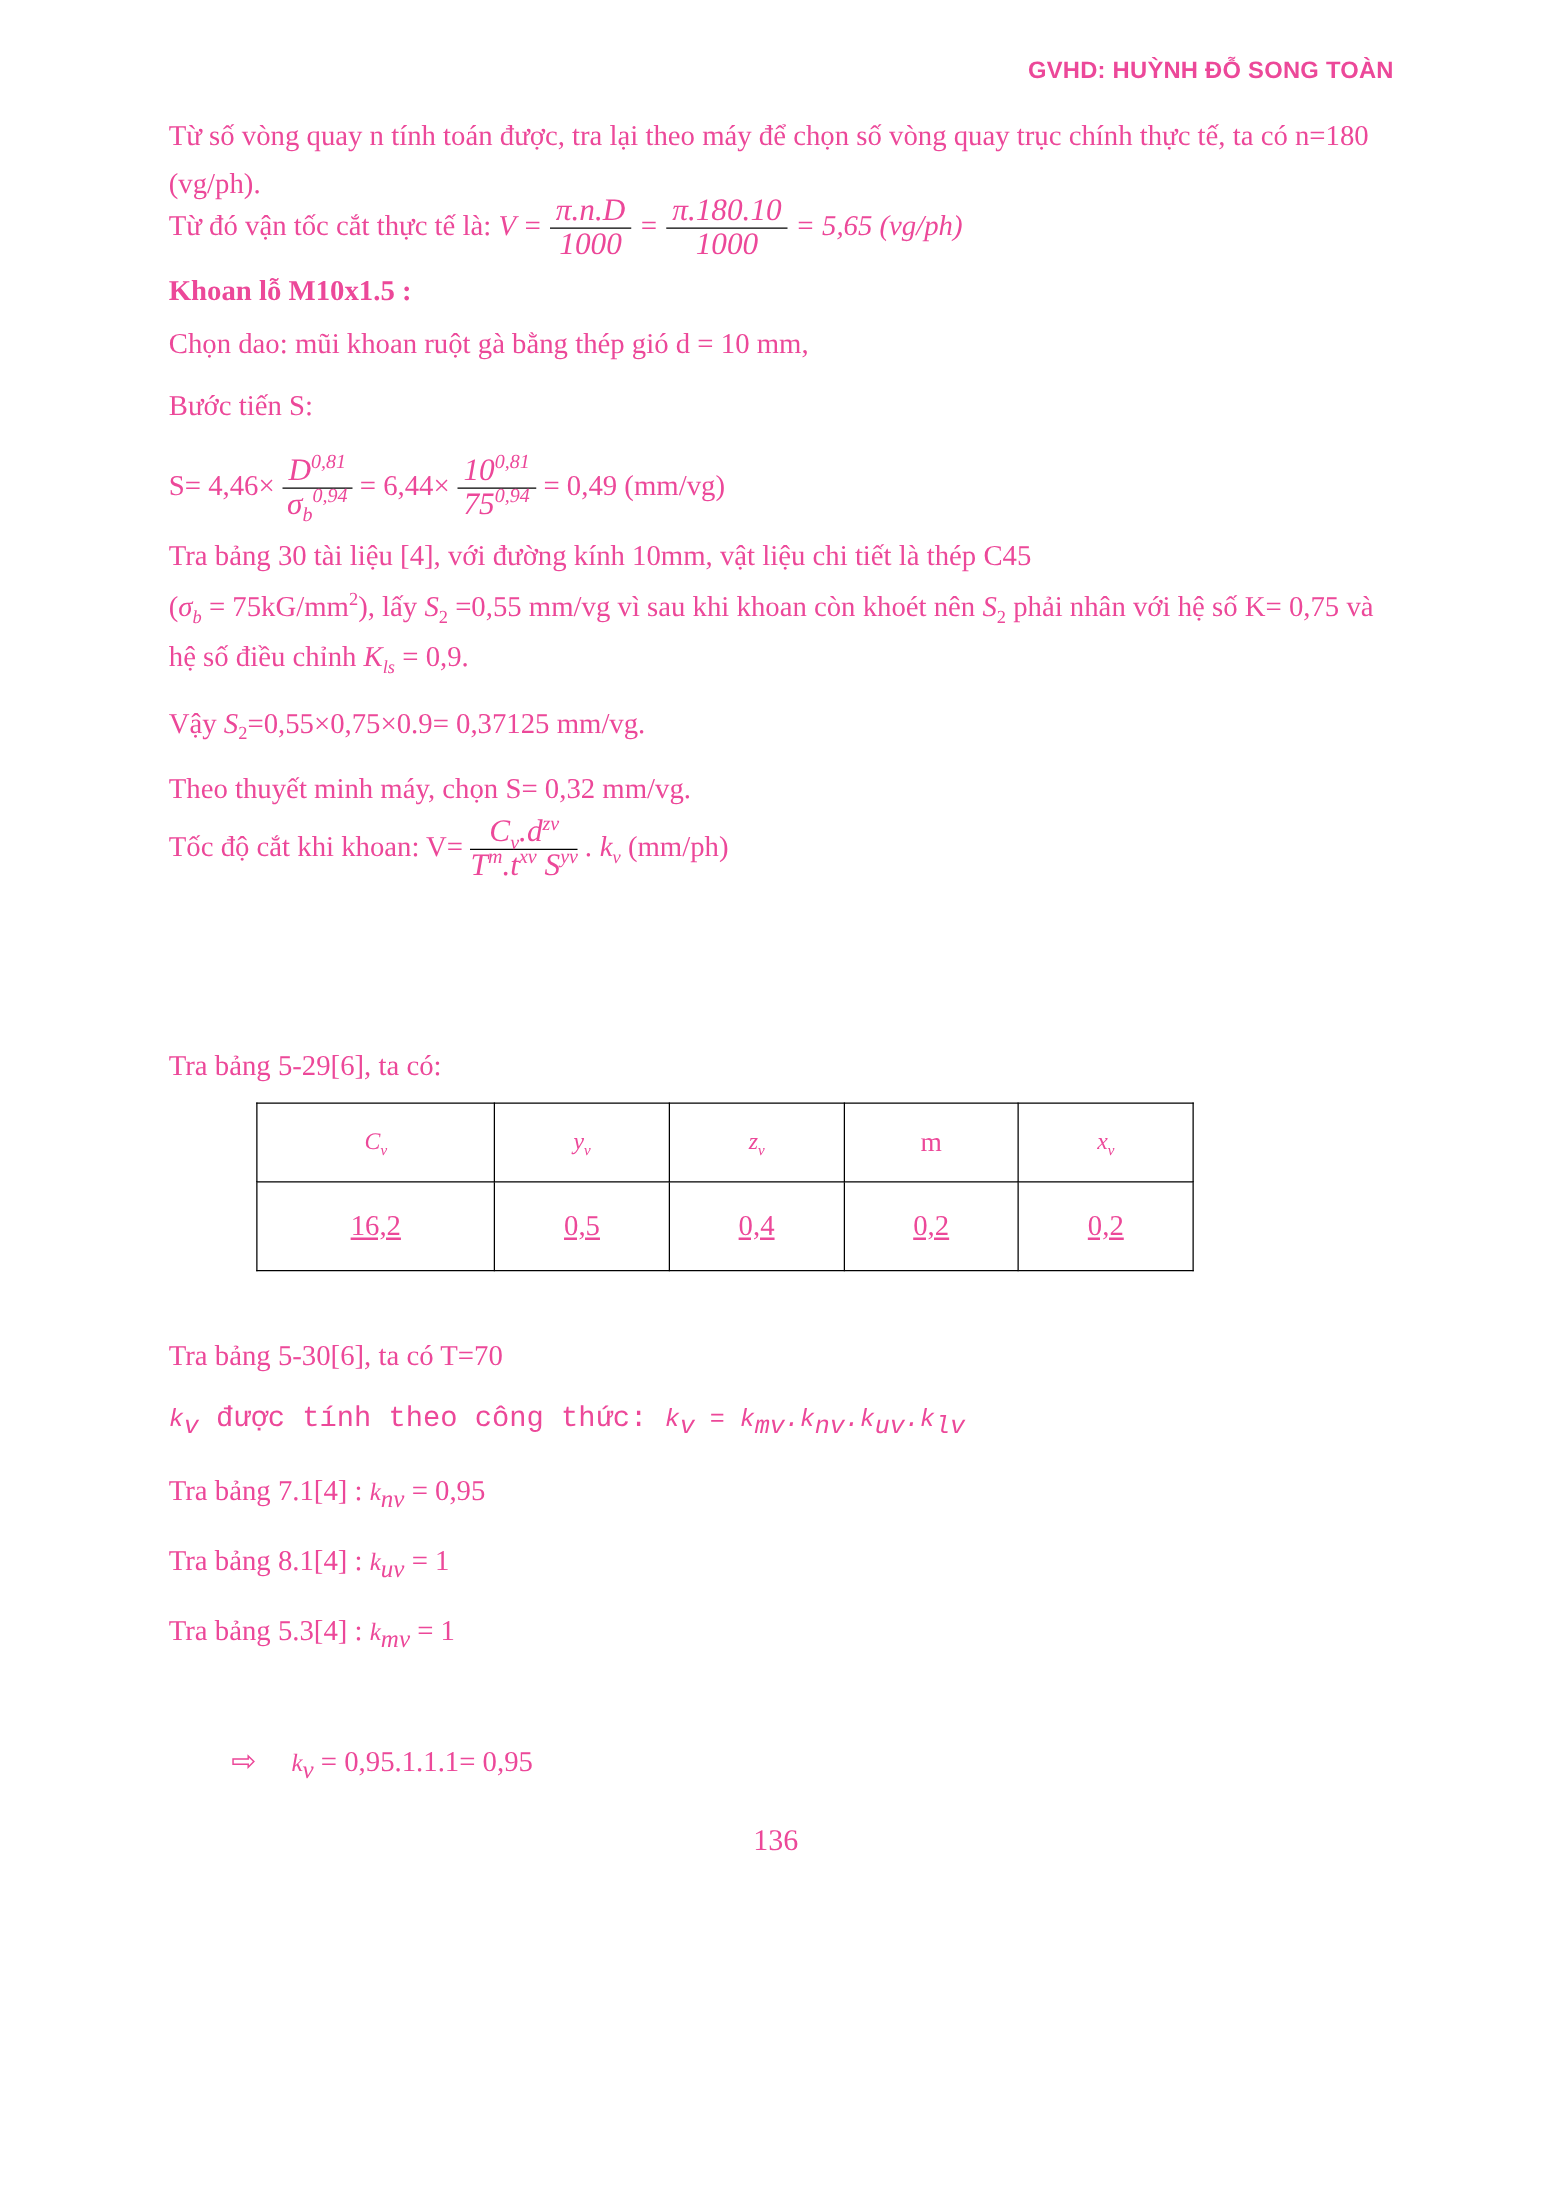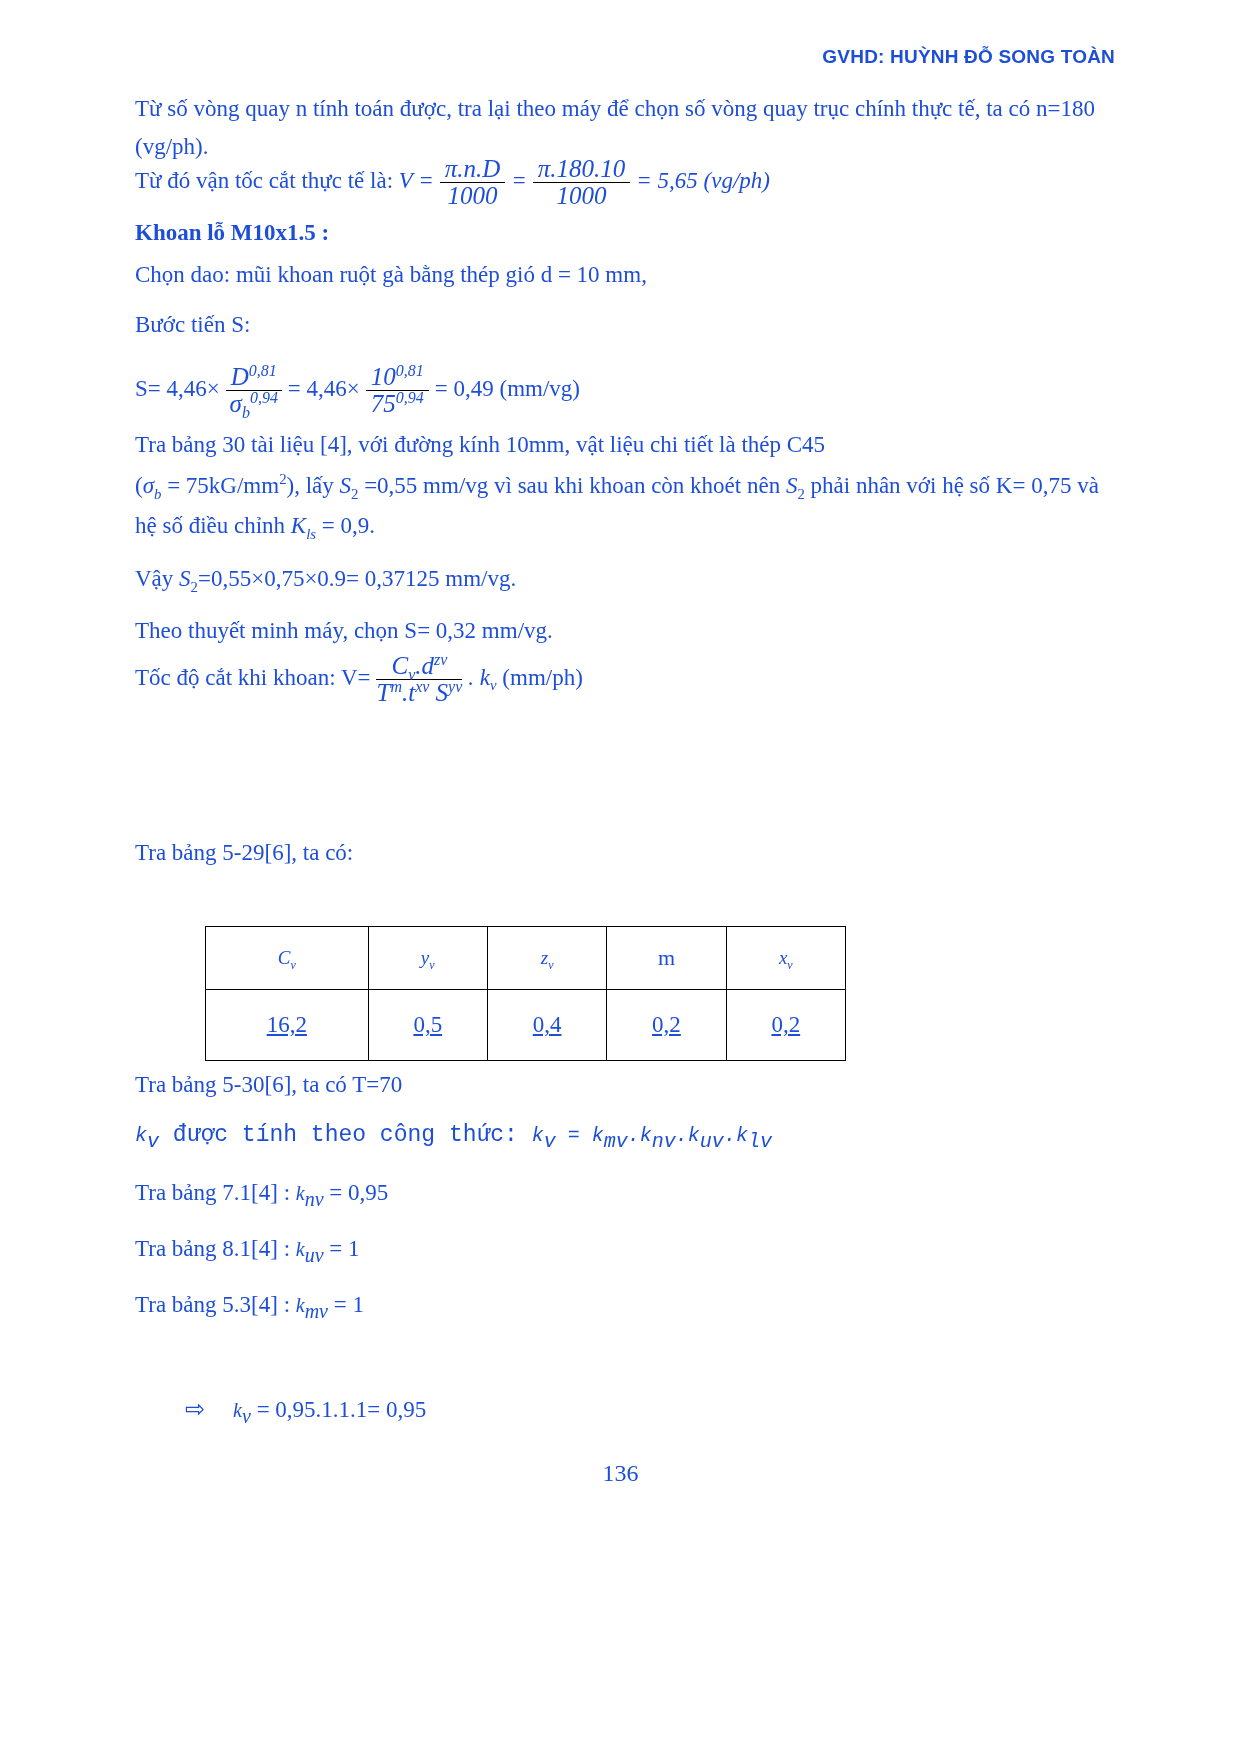--- a/index.html
+++ b/index.html
@@ -1,29 +1,29 @@
 <!DOCTYPE html>
 <html><head>
 <meta charset="utf-8">
 <style>
   html,body{margin:0;padding:0;background:#ffffff;}
   .page{position:relative;width:1241px;height:1755px;background:#ffffff;
-        font-family:"Liberation Serif",serif;font-size:23px;color:#1d4ed8;overflow:hidden;}
+        font-family:"Liberation Serif",serif;font-size:23px;color:#ec4899;overflow:hidden;}
   .block{position:absolute;left:135px;width:980px;line-height:38px;}
   .header-right{position:absolute;top:46px;left:135px;width:980px;text-align:right;
         font-family:"Liberation Sans",sans-serif;font-size:19px;font-weight:600;letter-spacing:.2px;}
   .bold{font-weight:bold;}
   .mi{font-style:italic;}
   sup,sub{font-size:0.64em;line-height:0;}
   .frac{display:inline-block;vertical-align:middle;text-align:center;
         font-size:25px;line-height:22px;font-style:italic;margin:0 6px;}
   .frac .num{display:block;border-bottom:1.4px solid #000;padding:0 5px 2px;}
   .frac .den{display:block;padding-top:2px;}
   .mk{font-style:italic;font-size:20px;}
-  .tbl{position:absolute;top:926px;left:205px;width:641px;border-collapse:collapse;}
+  .tbl{position:absolute;top:882px;left:205px;width:750px;border-collapse:collapse;}
   .tbl td{border:1.6px solid #000;text-align:center;}
   .tbl tr.hrow td{height:60px;font-size:19px;font-style:italic;vertical-align:middle;}
   .tbl tr.hrow td.upright{font-style:normal;font-size:22px;}
   .tbl tr.hrow td sub{font-size:12px;}
   .tbl tr.vrow td{height:68px;font-size:23px;vertical-align:middle;text-decoration:underline;}
   .arrow{font-family:"DejaVu Sans",sans-serif;font-size:24px;margin-right:28px;}
   .page-number{position:absolute;top:1460px;left:0;width:1241px;text-align:center;font-size:24px;}
   .indent{left:185px;}
 </style>
 </head>
@@ -39,21 +39,21 @@
     <span>Từ đó vận tốc cắt thực tế là: </span><span class="mi">V =</span><span class="frac"><span class="num">π.n.D</span><span class="den">1000</span></span><span class="mi">=</span><span class="frac"><span class="num">π.180.10</span><span class="den">1000</span></span><span class="mi">= 5,65 (vg/ph)</span>
   </div>
 
   <div class="block bold" style="top:214px;">Khoan lỗ M10x1.5 :</div>
 
   <div class="block" style="top:256px;">Chọn dao: mũi khoan ruột gà bằng thép gió d = 10 mm,</div>
 
   <div class="block" style="top:306px;">Bước tiến S:</div>
 
   <div class="block" style="top:348px;margin-top:18px;">
-    <span>S= 4,46×</span><span class="frac"><span class="num"><span>D</span><sup>0,81</sup></span><span class="den"><span>σ</span><sub>b</sub><sup>0,94</sup></span></span><span>= 4,46×</span><span class="frac"><span class="num"><span>10</span><sup>0,81</sup></span><span class="den"><span>75</span><sup>0,94</sup></span></span><span>= 0,49 (mm/vg)</span>
+    <span>S= 4,46×</span><span class="frac"><span class="num"><span>D</span><sup>0,81</sup></span><span class="den"><span>σ</span><sub>b</sub><sup>0,94</sup></span></span><span>= 6,44×</span><span class="frac"><span class="num"><span>10</span><sup>0,81</sup></span><span class="den"><span>75</span><sup>0,94</sup></span></span><span>= 0,49 (mm/vg)</span>
   </div>
 
   <div class="block" style="top:426px;">Tra bảng 30 tài liệu [4], với đường kính 10mm, vật liệu chi tiết là thép C45</div>
 
   <div class="block" style="top:466px;line-height:40px;">
     <span>(</span><span class="mi">σ</span><sub class="mi">b</sub><span> = 75kG/mm</span><sup>2</sup><span>), lấy </span><span class="mi">S</span><sub>2</sub><span> =0,55 mm/vg vì sau khi khoan còn khoét nên </span><span class="mi">S</span><sub>2</sub><span> phải nhân với hệ số K= 0,75 và hệ số điều chỉnh </span><span class="mi">K</span><sub class="mi">ls</sub><span> = 0,9.</span>
   </div>
 
   <div class="block" style="top:560px;">
     <span>Vậy </span><span class="mi">S</span><sub>2</sub><span>=0,55×0,75×0.9= 0,37125 mm/vg.</span>

